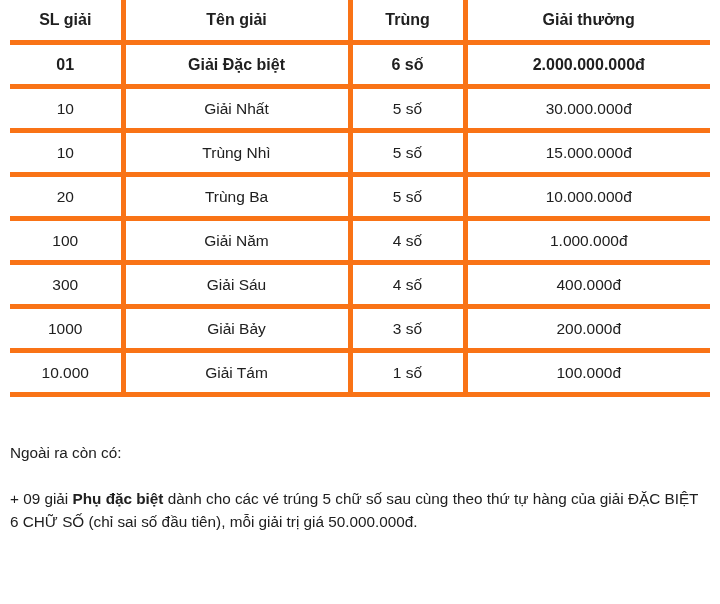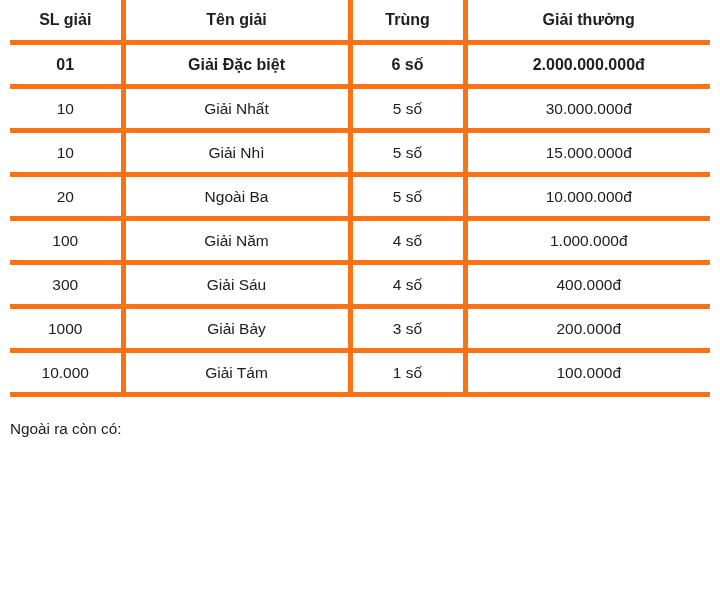--- a/index.html
+++ b/index.html
@@ -55,21 +55,21 @@
   tr.special-row td {
     font-weight: bold;
     font-size: 16px;
   }
   .col-sl { width: 113px; }
   .col-ten { width: 227px; }
   .col-trung { width: 115px; }
   .col-giai { width: 245px; }
 
   .notes {
-    margin: 20px 10px 0 10px;
+    margin: 44px 10px 0 10px;
     width: 700px;
   }
   .notes p {
     margin: 0 0 16px 0;
     font-size: 15.3px;
     line-height: 1.55;
     color: #202020;
   }
   .notes p.lead {
     margin-bottom: 22px;
@@ -106,27 +106,27 @@
         <td>2.000.000.000đ</td>
       </tr>
       <tr>
         <td>10</td>
         <td>Giải Nhất</td>
         <td>5 số</td>
         <td>30.000.000đ</td>
       </tr>
       <tr>
         <td>10</td>
-        <td>Giải Nhì</td>
+        <td>Trùng Nhì</td>
         <td>5 số</td>
         <td>15.000.000đ</td>
       </tr>
       <tr>
         <td>20</td>
-        <td>Ngoài Ba</td>
+        <td>Trùng Ba</td>
         <td>5 số</td>
         <td>10.000.000đ</td>
       </tr>
       <tr>
         <td>100</td>
         <td>Giải Năm</td>
         <td>4 số</td>
         <td>1.000.000đ</td>
       </tr>
       <tr>
@@ -145,15 +145,16 @@
         <td>10.000</td>
         <td>Giải Tám</td>
         <td>1 số</td>
         <td>100.000đ</td>
       </tr>
     </tbody>
   </table>
 
   <div class="notes">
     <p class="lead">Ngoài ra còn có:</p>
+    <p><span>+ 09 giải </span><b>Phụ đặc biệt</b><span> dành cho các vé trúng 5 chữ số sau cùng theo thứ tự hàng của giải ĐẶC BIỆT 6 CHỮ SỐ (chỉ sai số đầu tiên), mỗi giải trị giá 50.000.000đ.</span></p>
   </div>
 
 </div>
 
 </body></html>

